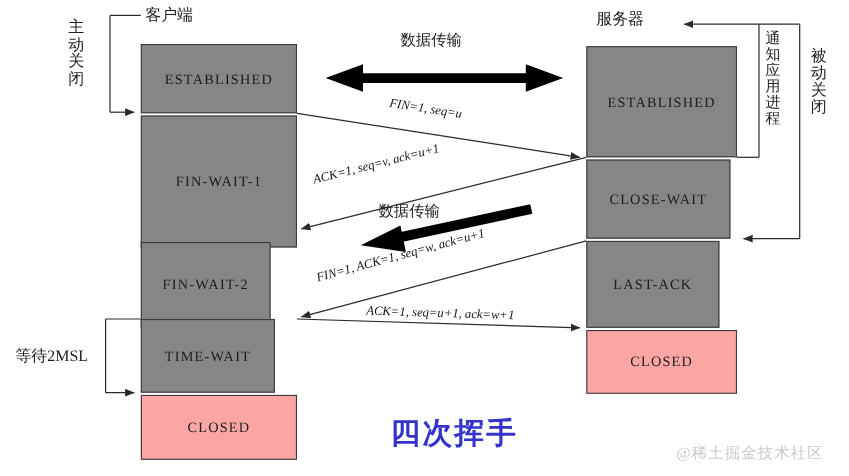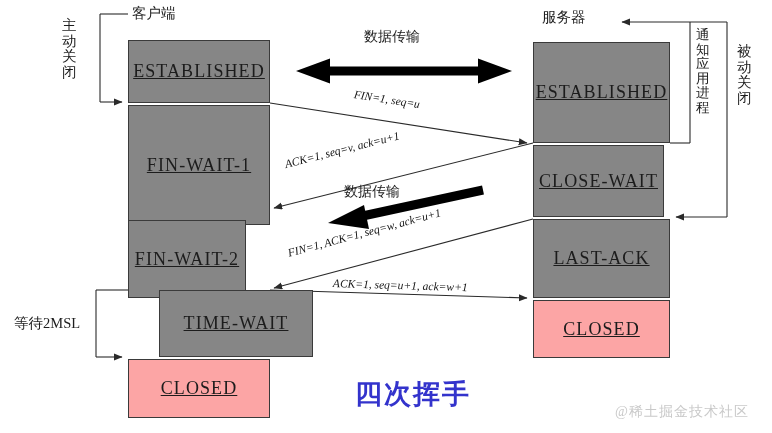--- a/index.html
+++ b/index.html
@@ -15,21 +15,21 @@
   .txt{position:absolute;z-index:4;white-space:pre;}
 
   
   .state-box{
     position:absolute;z-index:2;
     background:#868686;
     border:1px solid #3a3a3a;
     box-sizing:border-box;
     display:flex;align-items:center;justify-content:center;
     font-family:"Liberation Serif", serif;
-    font-size:18px;color:#1c1c1c;letter-spacing:1.1px;text-decoration:underline;
+    font-size:13px;color:#1c1c1c;letter-spacing:1.1px;
   }
   .state-box.dark{background:#fca5a5;}
 
   
   .vstack{
     position:absolute;z-index:4;
     font-family:"Liberation Serif", serif;
     color:#1d1d1d;
     display:flex;flex-direction:column;align-items:center;
     line-height:1.08;
@@ -108,26 +108,26 @@
     </g>
 
     <g>
       <path d="M270,290 L527,298" stroke="#2a2a2a" stroke-width="1.1" fill="none" marker-end="url(#ah)"></path>
     </g>
   </svg>
 
   <div class="state-box" style="left:128px;top:40px;width:142px;height:63px;">ESTABLISHED</div>
   <div class="state-box" style="left:128px;top:105px;width:142px;height:120px;">FIN-WAIT-1</div>
   <div class="state-box" style="left:128px;top:220px;width:118px;height:78px;">FIN-WAIT-2</div>
-  <div class="state-box" style="left:128px;top:290px;width:154px;height:67px;margin-left:31px;">TIME-WAIT</div>
+  <div class="state-box" style="left:128px;top:290px;width:122px;height:67px;">TIME-WAIT</div>
   <div class="state-box dark" style="left:128px;top:359px;width:142px;height:59px;">CLOSED</div>
 
   <div class="state-box" style="left:533px;top:42px;width:137px;height:101px;">ESTABLISHED</div>
   <div class="state-box" style="left:533px;top:145px;width:131px;height:72px;">CLOSE-WAIT</div>
-  <div class="state-box" style="left:533px;top:219px;width:137px;height:79px;">LAST-ACK</div>
+  <div class="state-box" style="left:533px;top:219px;width:121px;height:79px;">LAST-ACK</div>
   <div class="state-box dark" style="left:533px;top:300px;width:137px;height:58px;">CLOSED</div>
 
   <svg class="layer svg-front" viewBox="0 0 772 433">
 
     <g>
       <path d="M326,71 L482,71" stroke="#000000" stroke-width="9" fill="none"></path>
       <path d="M296,71 L330,58.5 L330,83.5 z" fill="#000000"></path>
       <path d="M512,71 L478,58.5 L478,83.5 z" fill="#000000"></path>
     </g>
 

